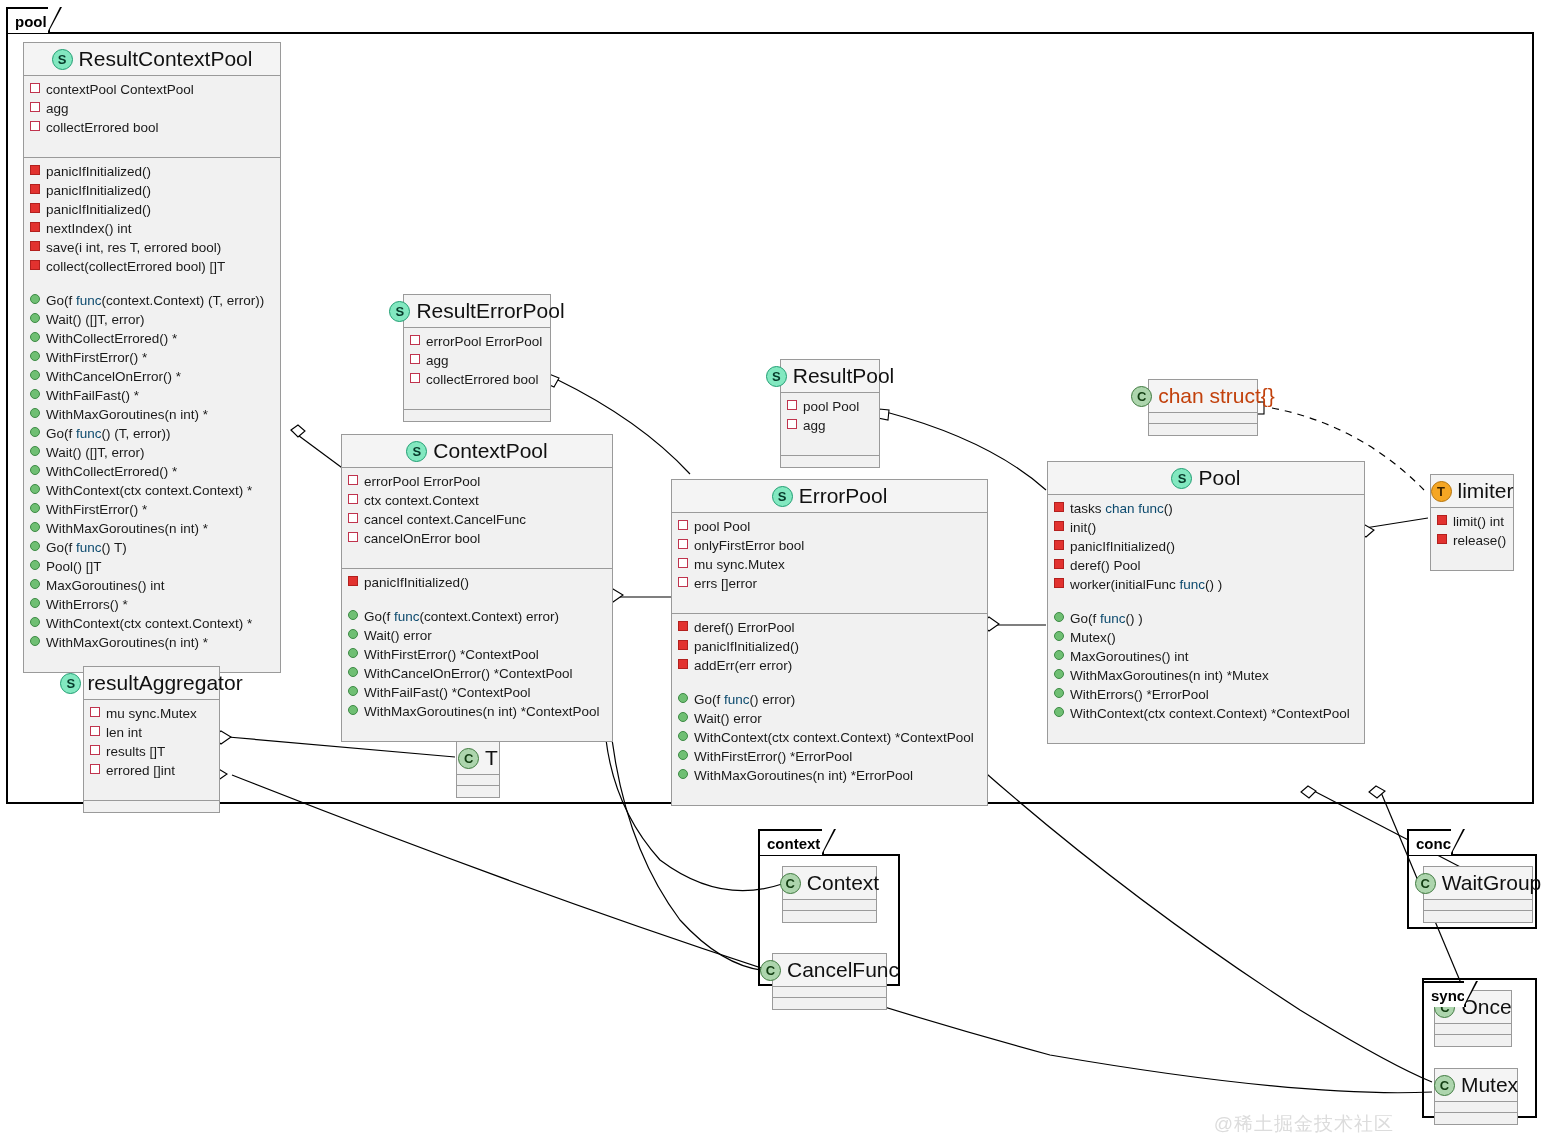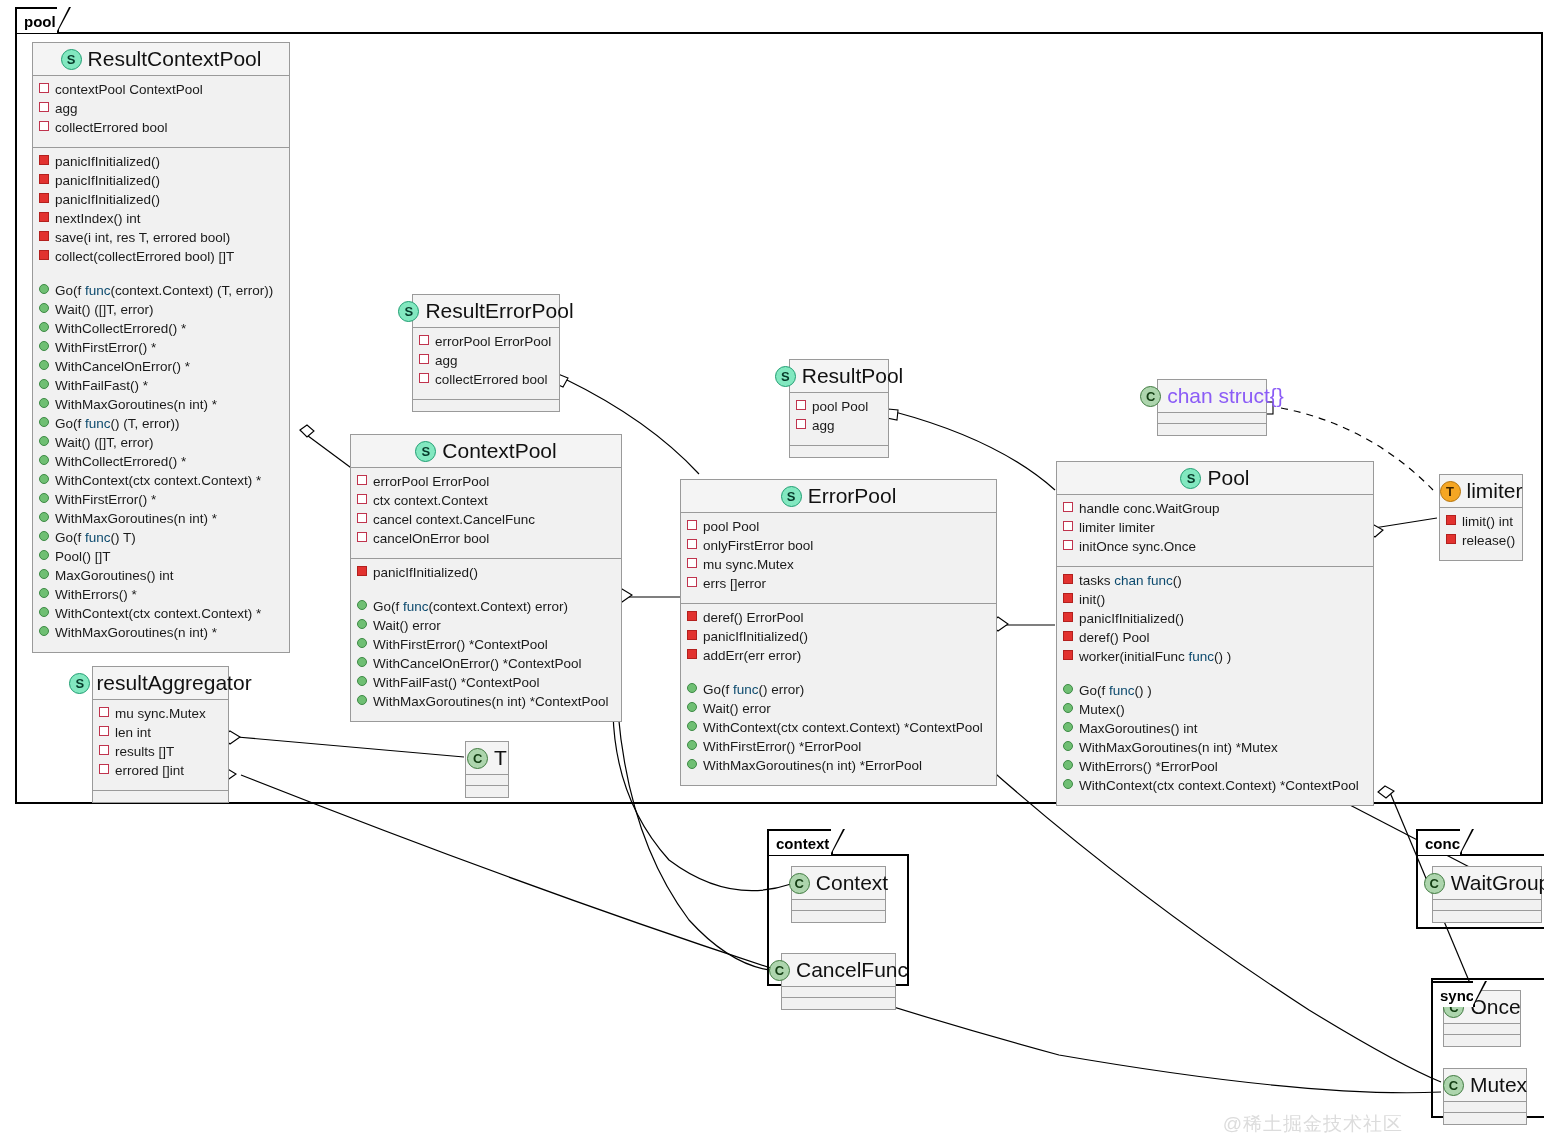--- a/index.html
+++ b/index.html
@@ -1,39 +1,39 @@
 <!DOCTYPE html>
 <html><head>
 <meta charset="utf-8">
 <style>
   html,body{margin:0;padding:0;background:#ffffff;}
   body{width:1544px;height:1143px;position:relative;overflow:hidden;
        font-family:"Liberation Sans","DejaVu Sans",sans-serif;}
-  #stage{position:absolute;left:9px;top:0;width:1412px;height:1143px;}
+  #stage{position:absolute;left:0;top:0;width:1412px;height:1143px;}
 
   svg#edges{position:absolute;left:0;top:0;width:1544px;height:1143px;overflow:visible;}
 
   
   .pkg{position:absolute;box-sizing:border-box;border:2px solid #000;background:transparent;}
   .pkg-tab{position:absolute;box-sizing:border-box;height:26px;border:2px solid #000;
            border-bottom:none;background:#fff;display:flex;align-items:center;
            padding:0 6px 0 7px;font-weight:bold;font-size:15px;color:#000;z-index:6;}
   .pkg-tab .tabnick{position:absolute;right:-14px;top:-2px;width:0;height:0;
            border-left:14px solid #000;border-bottom:26px solid transparent;}
   .pkg-tab .tabnick-in{position:absolute;right:-12px;top:-2px;width:0;height:0;
            border-left:12px solid #fff;border-bottom:24px solid transparent;}
 
   
   .cls{position:absolute;box-sizing:border-box;border:1px solid #9a9a9a;
        background:#f1f1f1;z-index:4;}
   .cls .hdr{box-sizing:border-box;display:flex;align-items:center;justify-content:center;
        gap:6px;padding:4px 8px;border-bottom:1px solid #9a9a9a;background:#f4f4f4;}
   .cls .title{font-size:21px;color:#111;white-space:nowrap;}
-  .cls .title.blue{color:#8b5cf6;}
-  .cls .sect{box-sizing:border-box;border-bottom:1px solid #9a9a9a;padding:4px 4px 10px 6px;}
+  .cls .title.blue{color:#c2410c;}
+  .cls .sect{box-sizing:border-box;border-bottom:1px solid #9a9a9a;padding:4px 4px 20px 6px;}
   .cls .sect:last-child{border-bottom:none;}
   .cls .sect.empty{height:11px;padding:0;}
   .row{display:flex;align-items:baseline;gap:6px;font-size:13.5px;line-height:19px;
        color:#1a1a1a;white-space:nowrap;}
   .row .txt{white-space:pre;}
   .kw{color:#0c4a6e;}
   .gap{height:15px;}
 
   
   .mk{display:inline-block;width:8px;height:8px;flex:0 0 8px;position:relative;top:-1px;}
@@ -416,34 +416,20 @@
       </div>
   </div>
 
   <div class="cls" style="left:1047px;top:461px;width:318px;">
     <div class="hdr">
       <span class="icon s">S</span>
       <span class="title">Pool</span>
     </div>
     <div class="sect">
         <div class="row">
-          <span class="mk pri-field"></span>
-          <span class="txt">handle conc.WaitGroup</span>
-        </div>
-        <div class="row">
-          <span class="mk pri-field"></span>
-          <span class="txt">limiter limiter</span>
-        </div>
-        <div class="row">
-          <span class="mk pri-field"></span>
-          <span class="txt">initOnce sync.Once</span>
-        </div>
-      </div>
-    <div class="sect">
-        <div class="row">
           <span class="mk pri-meth"></span>
           <span class="txt">tasks <span class="kw">chan</span> <span class="kw">func</span>()</span>
         </div>
         <div class="row">
           <span class="mk pri-meth"></span>
           <span class="txt">init()</span>
         </div>
         <div class="row">
           <span class="mk pri-meth"></span>
           <span class="txt">panicIfInitialized()</span>

